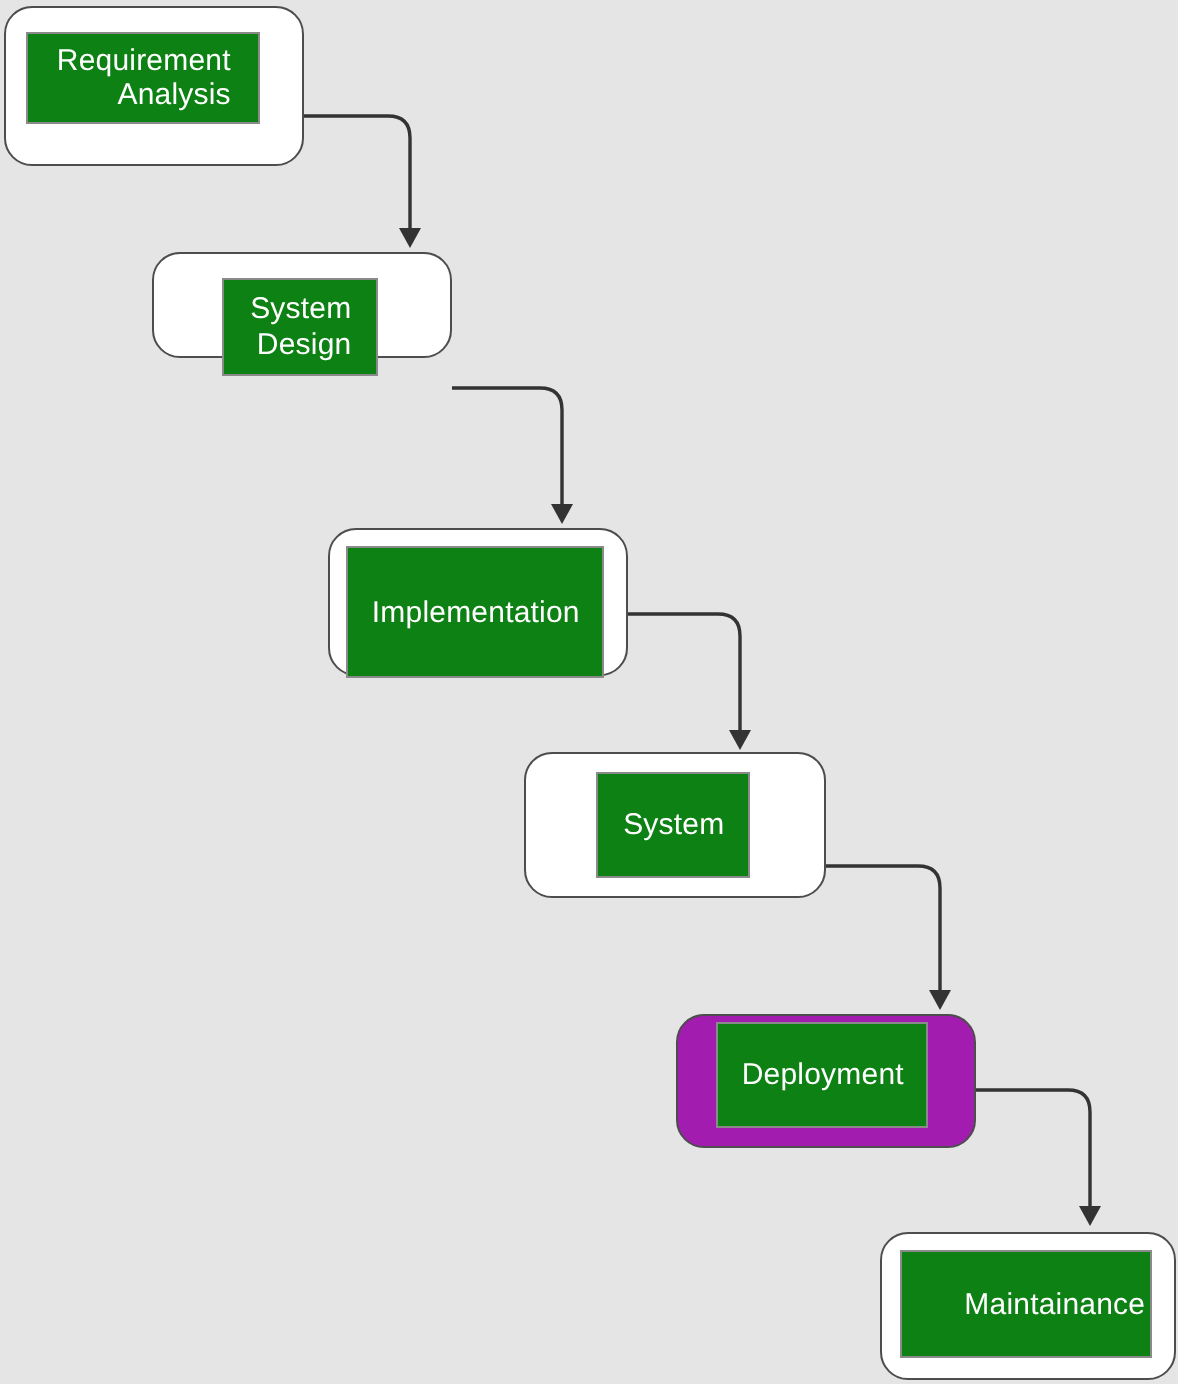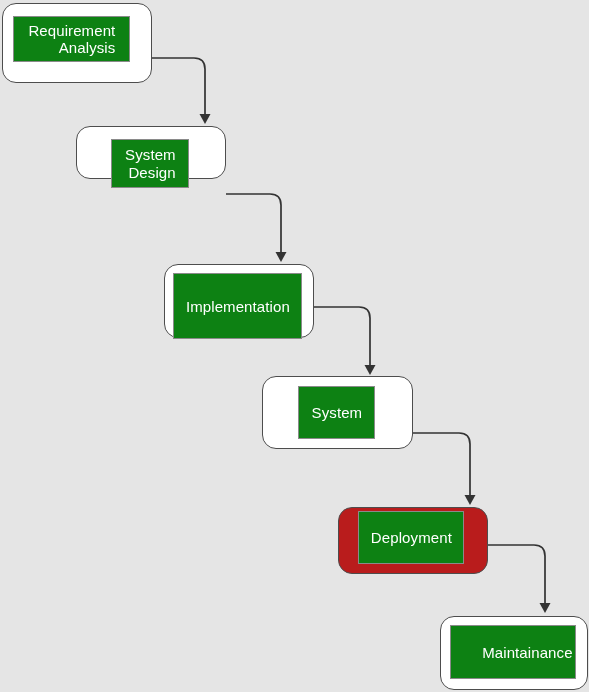--- a/index.html
+++ b/index.html
@@ -91,21 +91,21 @@
       <div class="node" style="left: 76px; top: 126px; width: 150px; height: 53px; background: rgb(255, 255, 255); border-color: rgb(77, 77, 77);">
         <div class="node-label" style="position: absolute; left: 34.4px; top: 12.4px; width: 78px; height: 49px; background: rgb(13, 129, 19); color: rgb(255, 255, 255); font-size: 15px;">System
 Design</div>
       </div>
       <div class="node" style="left: 164px; top: 264px; width: 150px; height: 74px; background: rgb(255, 255, 255); border-color: rgb(77, 77, 77);">
         <div class="node-label" style="position: absolute; left: 8.4px; top: 8.4px; width: 129px; height: 66px; background: rgb(13, 129, 19); color: rgb(255, 255, 255); font-size: 15px;">Implementation</div>
       </div>
       <div class="node" style="left: 262px; top: 376px; width: 151px; height: 73px; background: rgb(255, 255, 255); border-color: rgb(77, 77, 77);">
         <div class="node-label" style="position: absolute; left: 35.4px; top: 9.4px; width: 77px; height: 53px; background: rgb(13, 129, 19); color: rgb(255, 255, 255); font-size: 15px;">System</div>
       </div>
-      <div class="node" style="left: 338px; top: 507px; width: 150px; height: 67px; background: #b91c1c; border-color: rgb(77, 77, 77);">
+      <div class="node" style="left: 338px; top: 507px; width: 150px; height: 67px; background: #a21caf; border-color: rgb(77, 77, 77);">
         <div class="node-label" style="position: absolute; left: 19.4px; top: 3.4px; width: 106px; height: 53px; background: rgb(13, 129, 19); color: rgb(255, 255, 255); font-size: 15px;">Deployment</div>
       </div>
       <div class="node" style="left: 440px; top: 616px; width: 148px; height: 74px; background: rgb(255, 255, 255); border-color: rgb(77, 77, 77);">
         <div class="node-label" style="position: absolute; left: 9.4px; top: 8.4px; width: 126px; height: 54px; background: rgb(13, 129, 19); color: rgb(255, 255, 255); font-size: 15px; padding-left: 28px;">Maintainance</div>
       </div>
     </div>
 
 </div>
 
 </body></html>

